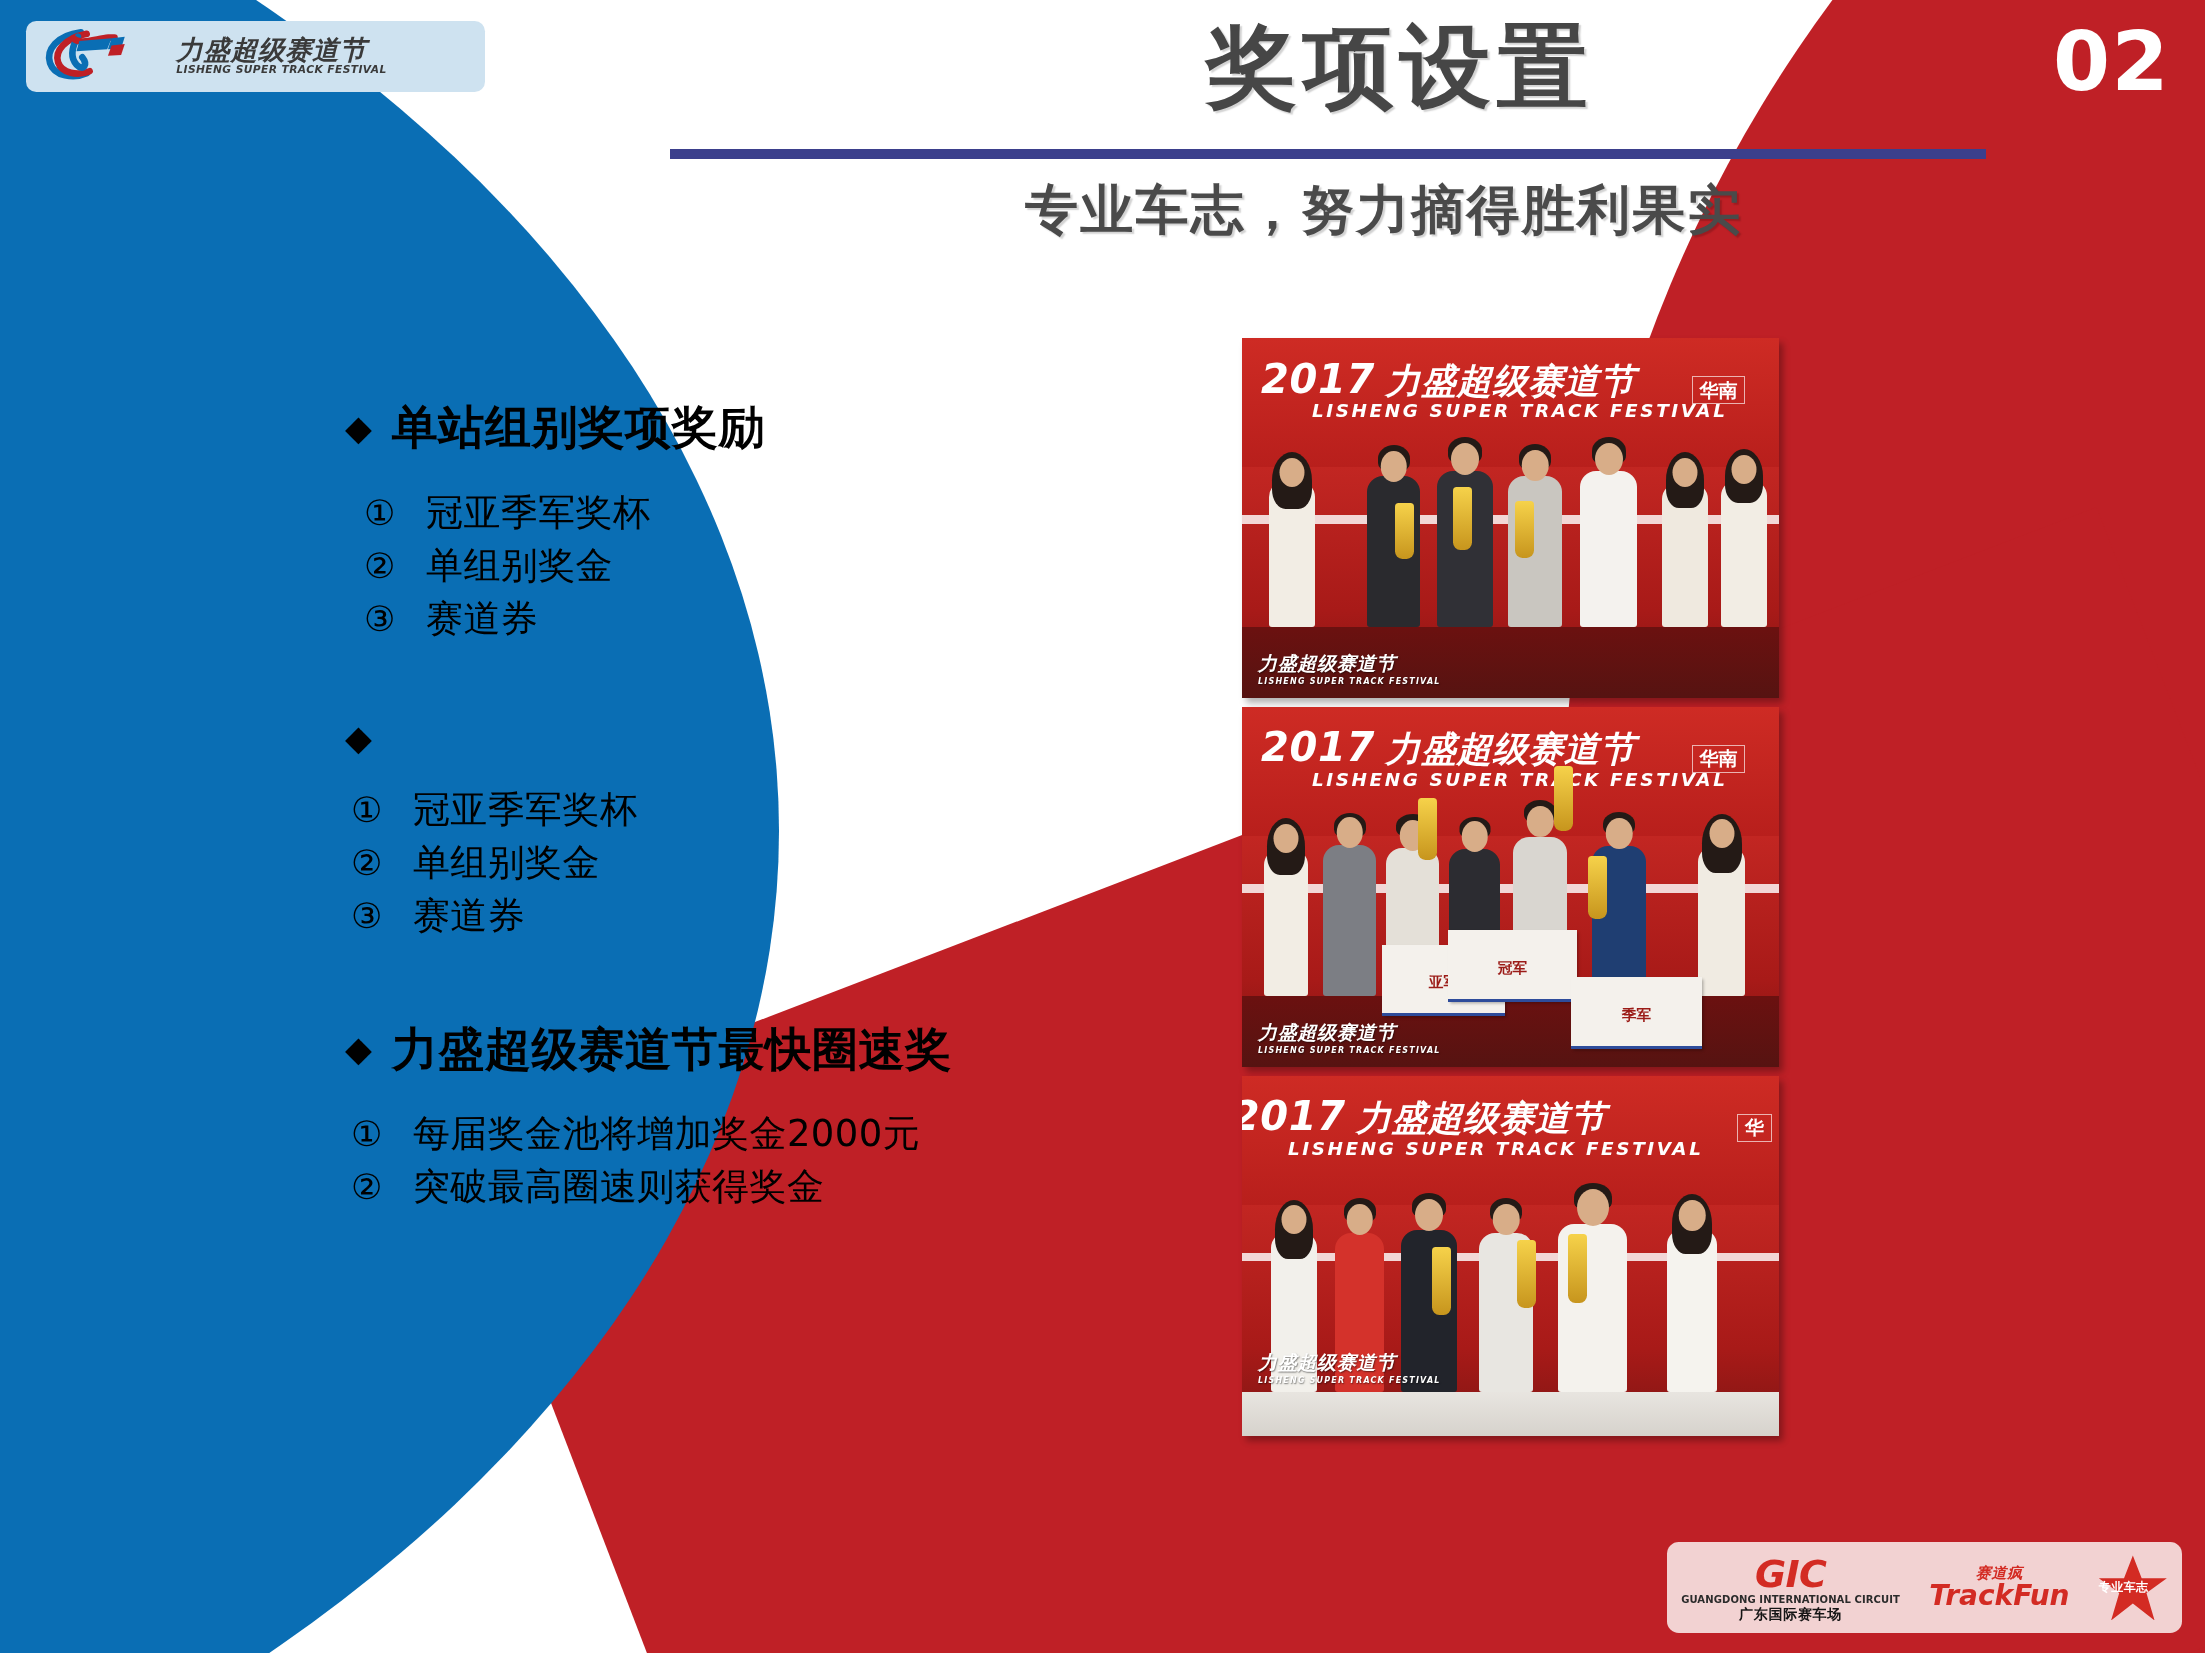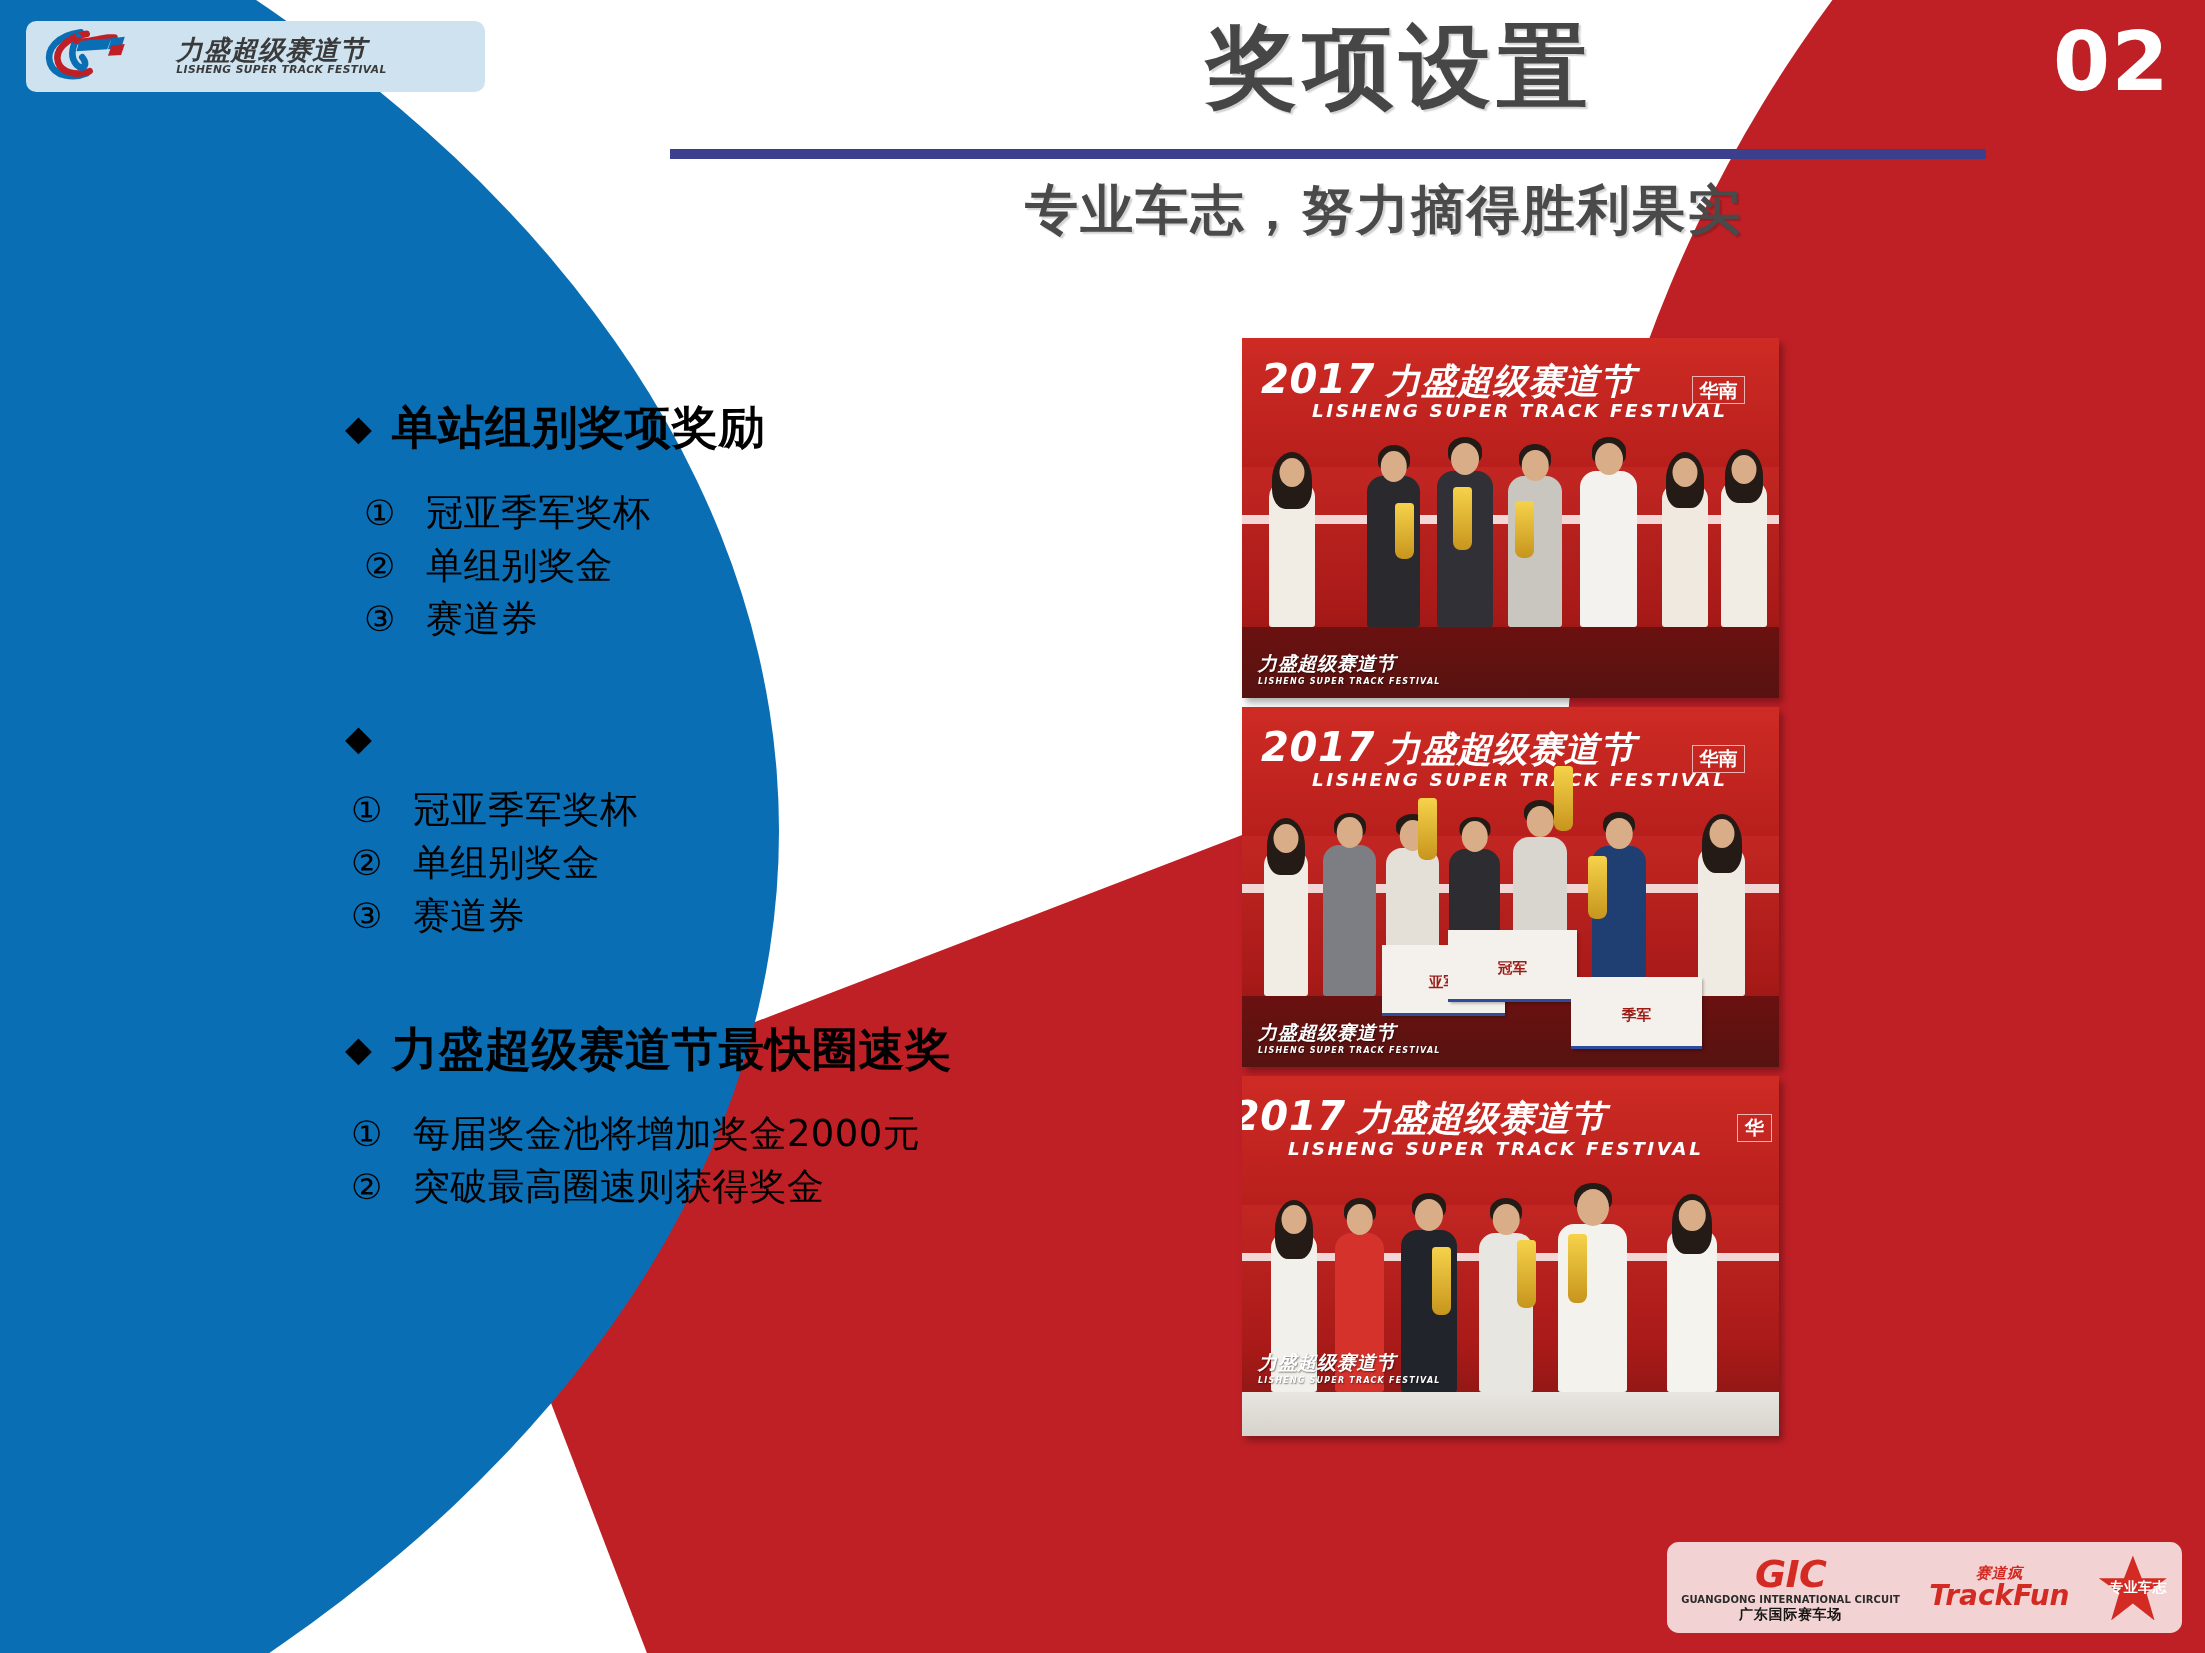--- a/index.html
+++ b/index.html
@@ -393,22 +393,22 @@
   .star-shape {
     position: absolute;
     inset: 0;
     background: #D32B23;
     clip-path: polygon(50% 0%, 63% 35%, 100% 35%, 70% 58%, 82% 100%, 50% 74%, 18% 100%, 30% 58%, 0% 35%, 37% 35%);
   }
   .star-text {
     position: absolute;
     left: 0; right: 0;
     top: 36%;
-    text-align: right;
-    font-size: 14px;
+    text-align: left;
+    font-size: 12px;
     font-weight: bold;
     color: #ffffff;
     letter-spacing: 0.4px;
   }
 </style>
 </head>
 <body>
 
 <div id="slide">
 

